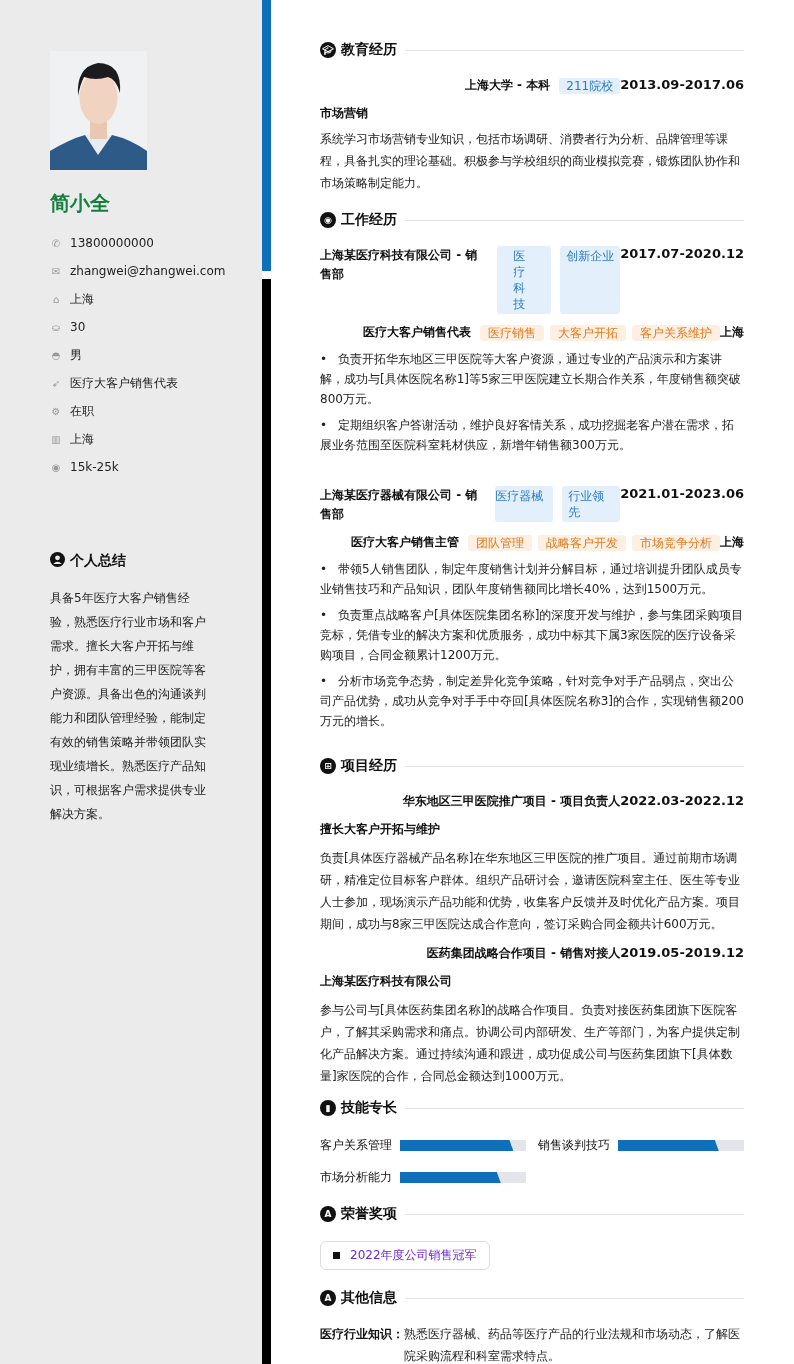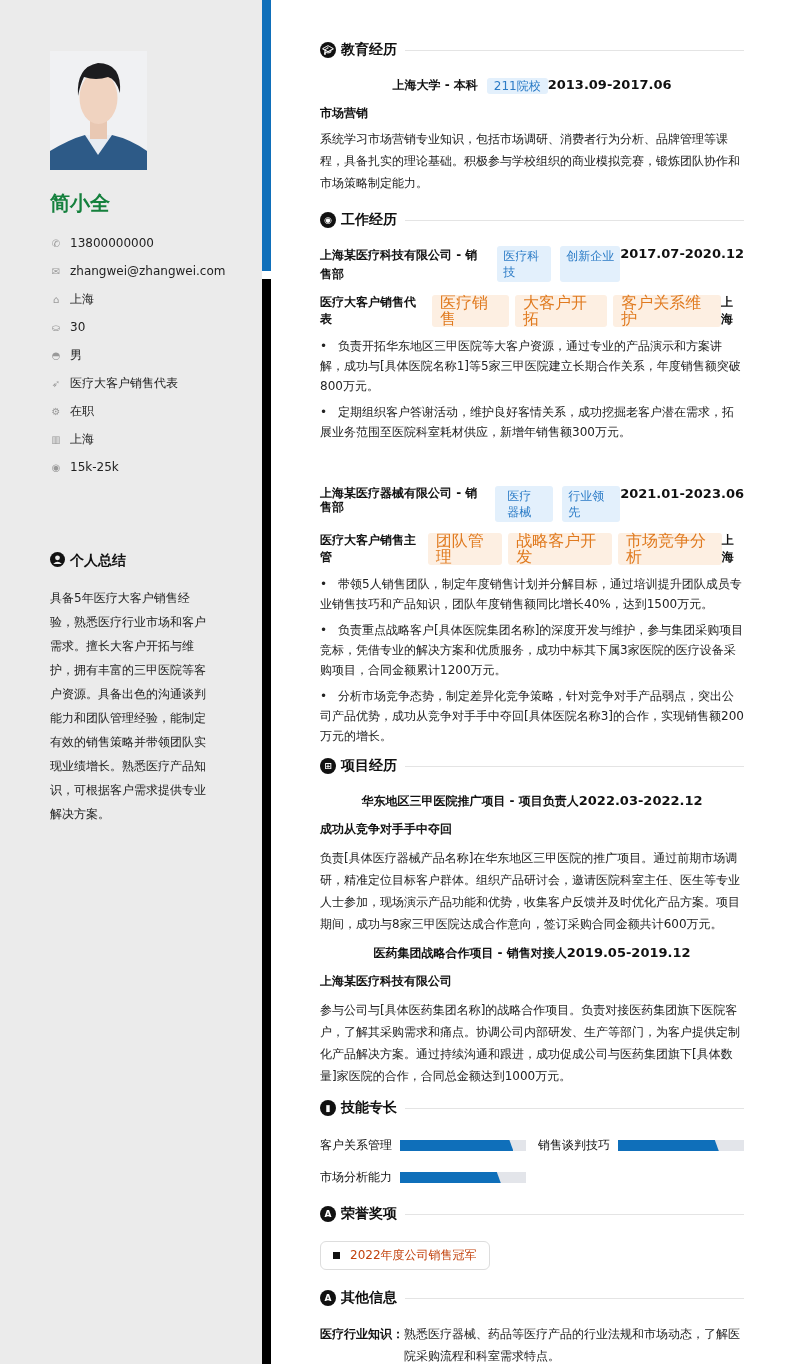--- a/index.html
+++ b/index.html
@@ -14,33 +14,33 @@
 .info-row .ic{width:12px;height:12px;margin-right:8px;color:#999;font-size:10px;display:flex;align-items:center;justify-content:center}
 .sum-title{position:absolute;left:50px;top:552px;display:flex;font-size:14px;font-weight:bold;color:#111}
 .sum-title .cic{width:15px;height:15px;border-radius:50%;background:#111;margin-right:5px;position:relative}
 .sum-text{position:absolute;left:50px;top:586px;width:160px;font-size:12px;line-height:24px;color:#222}
 .main{position:absolute;left:320px;top:0;width:424px}
 .sec{position:absolute;left:0;width:424px;display:flex;align-items:center;height:20px}
 .sec .cic{width:16px;height:16px;border-radius:50%;background:#111;margin-right:5px;color:#fff;font-size:9px;display:flex;align-items:center;justify-content:center;font-weight:bold}
 .sec .t{font-size:14px;font-weight:bold;color:#111;margin-right:8px;white-space:nowrap}
 .sec .ln{flex:1;height:1px;background:#e4e4e4}
 .abs{position:absolute;left:0}
-.row{display:flex;justify-content:center;align-items:flex-start;width:424px}
+.row{display:flex;justify-content:flex-end;align-items:flex-start;width:424px}
 .b{font-weight:bold;font-size:12px;color:#111}
 .date{font-weight:bold;font-size:13px;color:#111;white-space:nowrap}
 .tag-b{display:inline-block;background:#e3f0fc;color:#2b7bc6;font-size:12px;padding:0 7px;border-radius:3px;line-height:16px}
-.tag-o{display:inline-block;background:#fdefe2;color:#e07a1f;font-size:16px;padding:0 8px;border-radius:3px;line-height:16px;margin-left:6px}
+.tag-o{display:inline-block;background:#fdefe2;color:#e07a1f;font-size:12px;padding:0 8px;border-radius:3px;line-height:16px;margin-left:6px}
 .p{font-size:12px;line-height:22px;color:#222}
 .bl{font-size:12px;line-height:20px;color:#222;padding-left:0;position:relative}
 .bl li{list-style:none;margin-bottom:6px;text-indent:0}
 .bl li span.dot{display:inline-block;width:18px}
 .skill{position:absolute;display:flex;align-items:center;font-size:12px;color:#111}
 .skill .bar{width:126px;height:11px;background:#e3e5ea;margin-left:6px;position:relative;overflow:hidden}
 .skill .fill{position:absolute;left:0;top:0;height:11px;background:#0f6fba;clip-path:polygon(0 0,calc(100% - 4px) 0,100% 100%,0 100%)}
-.award{position:absolute;left:0;top:1241px;height:29px;border:1px solid #ddd;border-radius:6px;padding:0 12px;display:flex;align-items:center;font-size:12px;color:#c2410c}
+.award{position:absolute;left:0;top:1241px;height:29px;border:1px solid #ddd;border-radius:6px;padding:0 12px;display:flex;align-items:center;font-size:12px;color:#6d28d9}
 .award .sq{width:7px;height:7px;background:#111;margin-right:10px}
 </style>
 </head>
 <body>
 
 <div class="sidebar"></div>
 <div class="vbar-blue"></div>
 <div class="vbar-black"></div>
 
 <div class="photo">
@@ -126,21 +126,21 @@
   <div class="sec" style="top:210px">
     <span class="cic">◉</span>
     <span class="t">工作经历</span>
     <span class="ln"></span>
   </div>
 
   <div class="abs" style="top:246px;width:424px">
     <div class="row">
       <span class="b" style="width:172px;line-height:19px">上海某医疗科技有限公司 - 销售部</span>
       <div style="display:flex;gap:9px;margin-left:12px">
-        <span class="tag-b" style="width:54px;padding:2px 6px;line-height:16px">医疗科技</span>
+        <span class="tag-b" style="width:54px;padding:2px 16px;line-height:16px">医疗科技</span>
         <span class="tag-b" style="width:60px;padding:2px 6px;line-height:16px">创新企业</span>
       </div>
       <span class="date" style="margin-left:auto">2017.07-2020.12</span>
     </div>
     <div class="row" style="margin-top:10px;align-items:center">
       <div style="display:flex;align-items:center">
         <span class="b">医疗大客户销售代表</span>
         <span class="tag-o" style="margin-left:9px">医疗销售</span>
         <span class="tag-o">大客户开拓</span>
         <span class="tag-o">客户关系维护</span>
@@ -148,23 +148,23 @@
       <span class="b">上海</span>
     </div>
     <ul class="bl" style="margin-top:8px">
       <li><span class="dot">•</span><span>负责开拓华东地区三甲医院等大客户资源，通过专业的产品演示和方案讲解，成功与[具体医院名称1]等5家三甲医院建立长期合作关系，年度销售额突破800万元。</span></li>
       <li><span class="dot">•</span><span>定期组织客户答谢活动，维护良好客情关系，成功挖掘老客户潜在需求，拓展业务范围至医院科室耗材供应，新增年销售额300万元。</span></li>
     </ul>
   </div>
 
   <div class="abs" style="top:486px;width:424px">
     <div class="row">
-      <span class="b" style="width:172px;line-height:14px">上海某医疗器械有限公司 - 销售部</span>
+      <span class="b" style="width:172px;line-height:19px">上海某医疗器械有限公司 - 销售部</span>
       <div style="display:flex;gap:9px;margin-left:12px">
-        <span class="tag-b" style="width:58px;padding:2px 12px;line-height:16px">医疗器械</span>
+        <span class="tag-b" style="width:58px;padding:2px 0;line-height:16px">医疗器械</span>
         <span class="tag-b" style="width:58px;padding:2px 6px;line-height:16px">行业领先</span>
       </div>
       <span class="date" style="margin-left:auto">2021.01-2023.06</span>
     </div>
     <div class="row" style="margin-top:10px;align-items:center">
       <div style="display:flex;align-items:center">
         <span class="b">医疗大客户销售主管</span>
         <span class="tag-o" style="margin-left:9px">团队管理</span>
         <span class="tag-o">战略客户开发</span>
         <span class="tag-o">市场竞争分析</span>
@@ -180,21 +180,21 @@
 
   <div class="sec" style="top:756px">
     <span class="cic">⊞</span>
     <span class="t">项目经历</span>
     <span class="ln"></span>
   </div>
   <div class="abs row" style="top:793px">
     <span class="b">华东地区三甲医院推广项目 - 项目负责人</span>
     <span class="date">2022.03-2022.12</span>
   </div>
-  <div class="abs b" style="top:821px">成功从竞争对手手中夺回</div>
+  <div class="abs b" style="top:821px">擅长大客户开拓与维护</div>
   <div class="abs p" style="top:847px;width:424px">负责[具体医疗器械产品名称]在华东地区三甲医院的推广项目。通过前期市场调研，精准定位目标客户群体。组织产品研讨会，邀请医院科室主任、医生等专业人士参加，现场演示产品功能和优势，收集客户反馈并及时优化产品方案。项目期间，成功与8家三甲医院达成合作意向，签订采购合同金额共计600万元。</div>
 
   <div class="abs row" style="top:945px">
     <span class="b">医药集团战略合作项目 - 销售对接人</span>
     <span class="date">2019.05-2019.12</span>
   </div>
   <div class="abs b" style="top:973px">上海某医疗科技有限公司</div>
   <div class="abs p" style="top:999px;width:424px">参与公司与[具体医药集团名称]的战略合作项目。负责对接医药集团旗下医院客户，了解其采购需求和痛点。协调公司内部研发、生产等部门，为客户提供定制化产品解决方案。通过持续沟通和跟进，成功促成公司与医药集团旗下[具体数量]家医院的合作，合同总金额达到1000万元。</div>
 
   <div class="sec" style="top:1098px">

